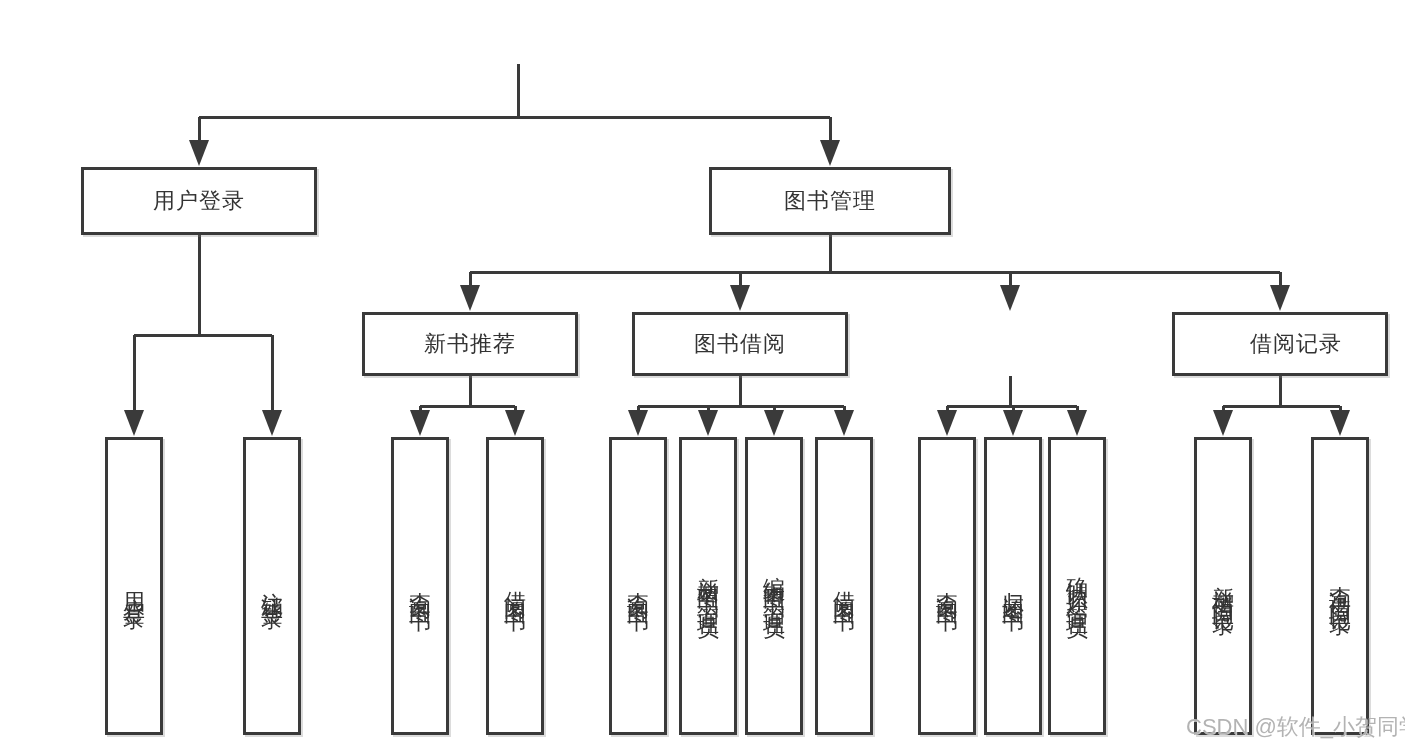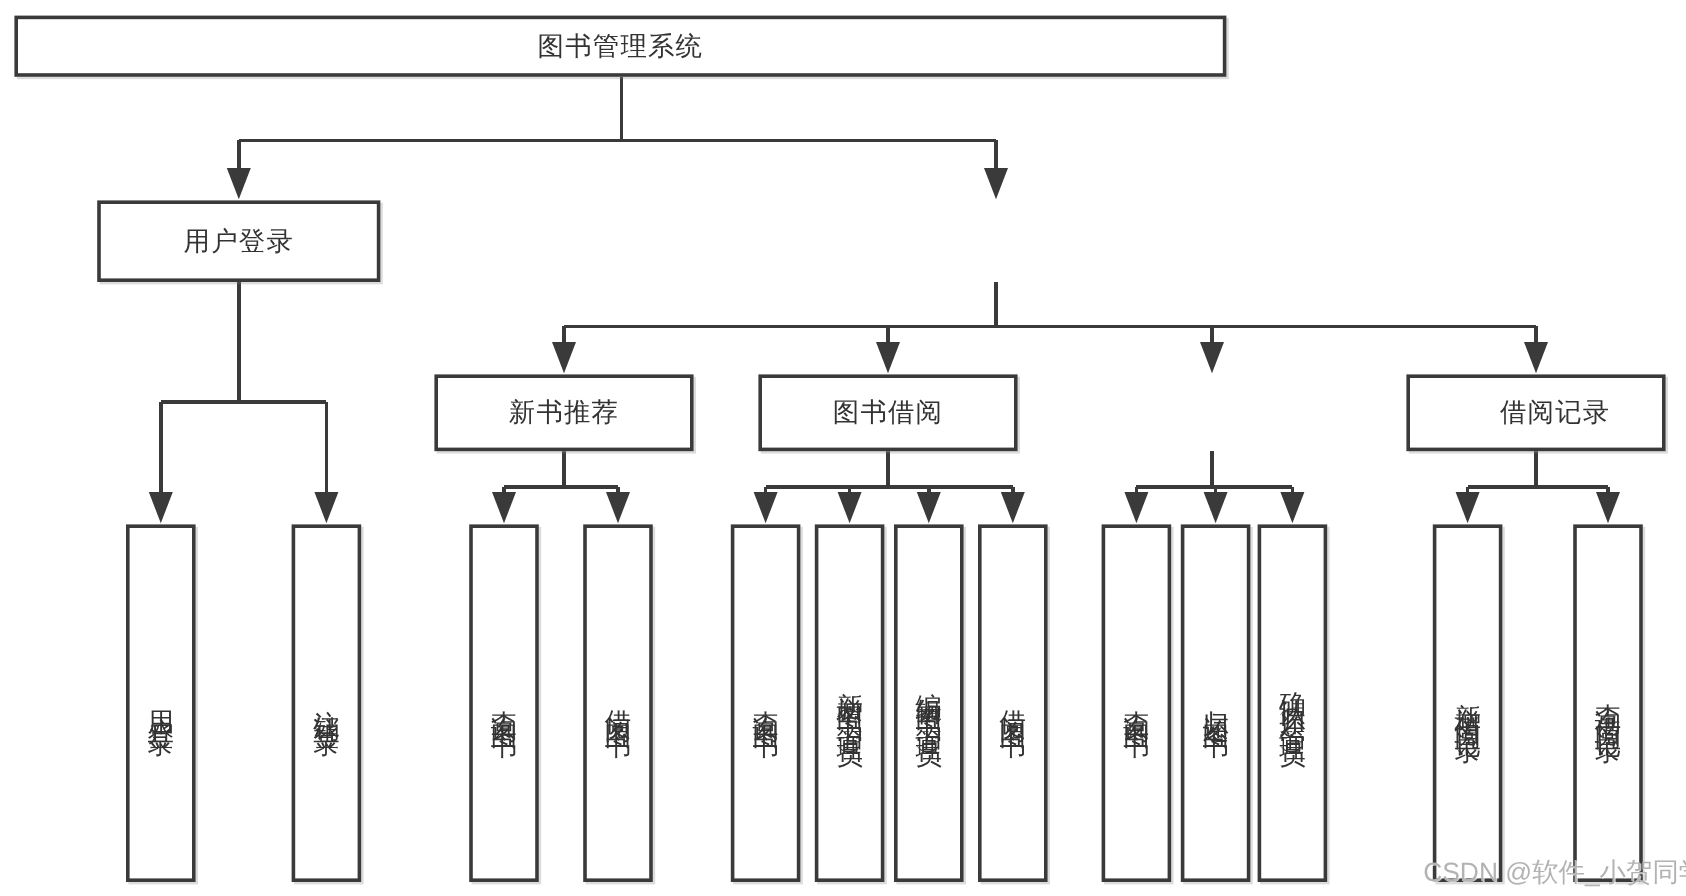--- a/index.html
+++ b/index.html
@@ -104,23 +104,23 @@
     <polygon class="arrowhead" points="698,410 718,410 708,436"></polygon>
     <polygon class="arrowhead" points="764,410 784,410 774,436"></polygon>
     <polygon class="arrowhead" points="834,410 854,410 844,436"></polygon>
     <polygon class="arrowhead" points="937,410 957,410 947,436"></polygon>
     <polygon class="arrowhead" points="1003,410 1023,410 1013,436"></polygon>
     <polygon class="arrowhead" points="1067,410 1087,410 1077,436"></polygon>
     <polygon class="arrowhead" points="1213,410 1233,410 1223,436"></polygon>
     <polygon class="arrowhead" points="1330,410 1350,410 1340,436"></polygon>
   </svg>
 
-  <div class="node h-node" style="left:12px; top:13px; width:1010px; height:51px;">图书管理系统</div>
 
   <div class="node h-node" style="left:81px; top:167px; width:236px; height:68px;">用户登录</div>
+  <div class="node h-node" style="left:709px; top:167px; width:242px; height:68px;">图书管理</div>
 
   <div class="node h-node" style="left:632px; top:312px; width:216px; height:64px;">图书借阅</div>
   <div class="node h-node" style="left:362px; top:312px; width:216px; height:64px;">新书推荐</div>
   <div class="node h-node" style="left:1172px; top:312px; width:216px; height:64px;padding-left:32px;">借阅记录</div>
 
   <div class="node v-node" style="left:105px; top:437px; width:58px; height:298px;">用户登录</div>
   <div class="node v-node" style="left:243px; top:437px; width:58px; height:298px;">注销登录</div>
 
   <div class="node v-node" style="left:391px; top:437px; width:58px; height:298px;">查询图书</div>
   <div class="node v-node" style="left:486px; top:437px; width:58px; height:298px;">借阅图书</div>

